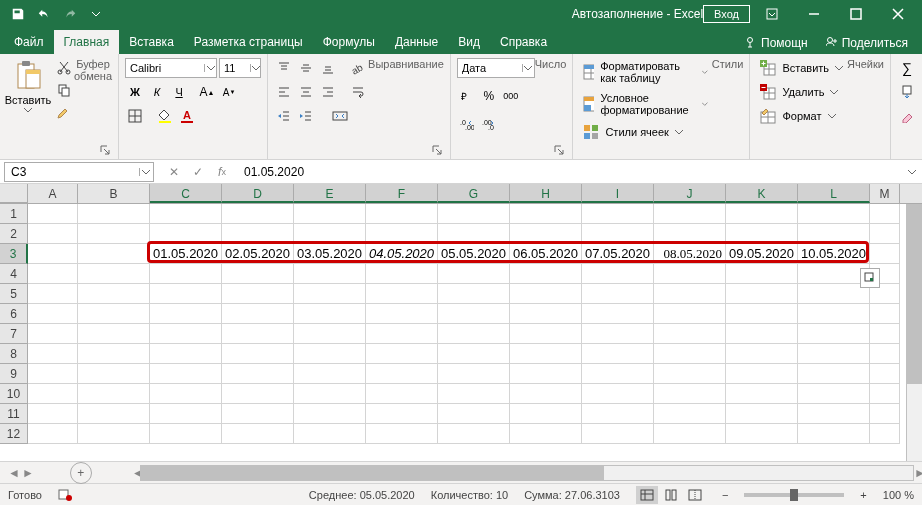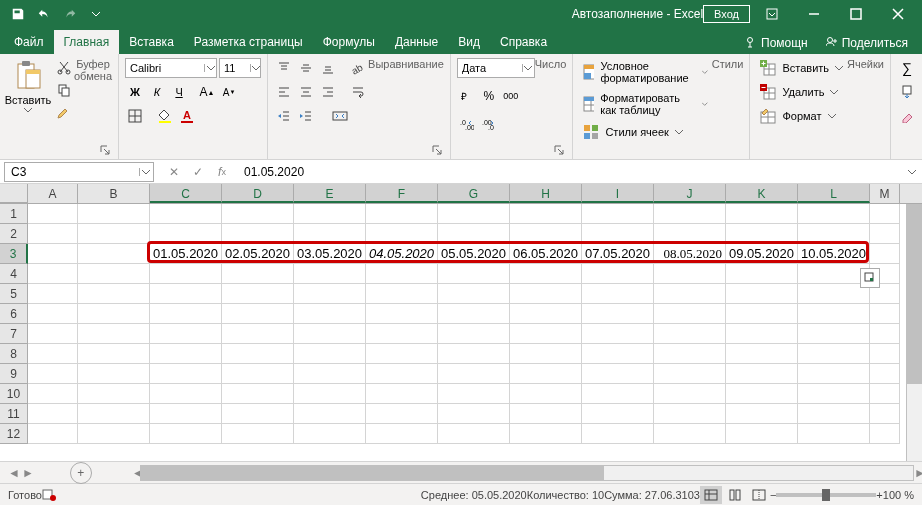--- a/index.html
+++ b/index.html
@@ -69,21 +69,21 @@
 .sheet-nav span { cursor: pointer; }
 .sheet-tab { background: #fff; border: 1px solid #ababab; border-bottom: none; padding: 2px 12px; font-weight: bold; cursor: pointer; }
 .add-sheet { width: 22px; height: 22px; display: flex; align-items: center; justify-content: center; cursor: pointer; margin-left: 8px; border: 1px solid #ababab; border-radius: 50%; color: #666; }
 .hscroll-area { flex: 1; margin-left: 40px; display: flex; align-items: center; }
 .hscroll { flex: 1; height: 16px; background: #f0f0f0; border: 1px solid #c0c0c0; position: relative; }
 .hscroll-thumb { position: absolute; height: 100%; background: #c0c0c0; width: 60%; left: 0; }
 .vscroll { position: absolute; right: 0; top: 20px; bottom: 0; width: 16px; background: #f0f0f0; border-left: 1px solid #c0c0c0; }
 .vscroll-thumb { position: absolute; width: 100%; background: #c0c0c0; height: 70%; top: 0; }
 
 
-.statusbar { height: 22px; background: #f3f2f1; border-top: 1px solid #d4d4d4; display: flex; align-items: center; font-size: 11px; color: #444; padding: 0 8px; }
+.statusbar { height: 22px; background: #f3f2f1; border-top: 1px solid #d4d4d4; display: flex; align-items: center; font-size: 11px; color: #444; padding: 0 8px; gap: 16px; }
 .statusbar .sep { flex: 1; }
 .view-btns { display: flex; gap: 2px; }
 .view-btn { width: 22px; height: 18px; display: flex; align-items: center; justify-content: center; cursor: pointer; border: 1px solid transparent; }
 .view-btn.active { background: #d0d0d0; }
 .zoom-slider { width: 100px; height: 4px; background: #c0c0c0; position: relative; cursor: pointer; }
 .zoom-thumb { position: absolute; width: 8px; height: 12px; background: #666; top: -4px; left: 46px; }
 
 .chev { width: 8px; height: 8px; }
 </style>
 </head>
@@ -414,36 +414,36 @@
           </svg>
         </span></div>
   </div>
 
   <div class="group">
     <div class="group-body">
       <div class="col" style="gap:4px">
         <div class="menu-item">
             <svg width="16" height="16">
               <rect x="1" y="1" width="14" height="14" fill="#fff" stroke="#888"></rect>
-              <rect x="1" y="1" width="14" height="4" fill="#e8a33d"></rect>
-              <rect x="1" y="9" width="7" height="6" fill="#5b9bd5"></rect>
-            </svg>
-            <span>Условное форматирование</span>
+              <rect x="1" y="1" width="14" height="4" fill="#5b9bd5"></rect>
+              <line x1="1" y1="9" x2="15" y2="9" stroke="#888"></line>
+              <line x1="8" y1="5" x2="8" y2="15" stroke="#888"></line>
+            </svg>
+            <span>Форматировать как таблицу</span>
             <svg class="chev" viewBox="0 0 8 8">
               <path d="M0 2l4 4 4-4" stroke="#666" fill="none"></path>
             </svg>
           </div>
         <div class="menu-item">
             <svg width="16" height="16">
               <rect x="1" y="1" width="14" height="14" fill="#fff" stroke="#888"></rect>
-              <rect x="1" y="1" width="14" height="4" fill="#5b9bd5"></rect>
-              <line x1="1" y1="9" x2="15" y2="9" stroke="#888"></line>
-              <line x1="8" y1="5" x2="8" y2="15" stroke="#888"></line>
-            </svg>
-            <span>Форматировать как таблицу</span>
+              <rect x="1" y="1" width="14" height="4" fill="#e8a33d"></rect>
+              <rect x="1" y="9" width="7" height="6" fill="#5b9bd5"></rect>
+            </svg>
+            <span>Условное форматирование</span>
             <svg class="chev" viewBox="0 0 8 8">
               <path d="M0 2l4 4 4-4" stroke="#666" fill="none"></path>
             </svg>
           </div>
         <div class="menu-item">
             <svg width="16" height="16">
               <rect x="1" y="1" width="6" height="6" fill="#e8a33d"></rect>
               <rect x="9" y="1" width="6" height="6" fill="#70ad47"></rect>
               <rect x="1" y="9" width="6" height="6" fill="#5b9bd5"></rect>
               <rect x="9" y="9" width="6" height="6" fill="#a5a5a5"></rect>

